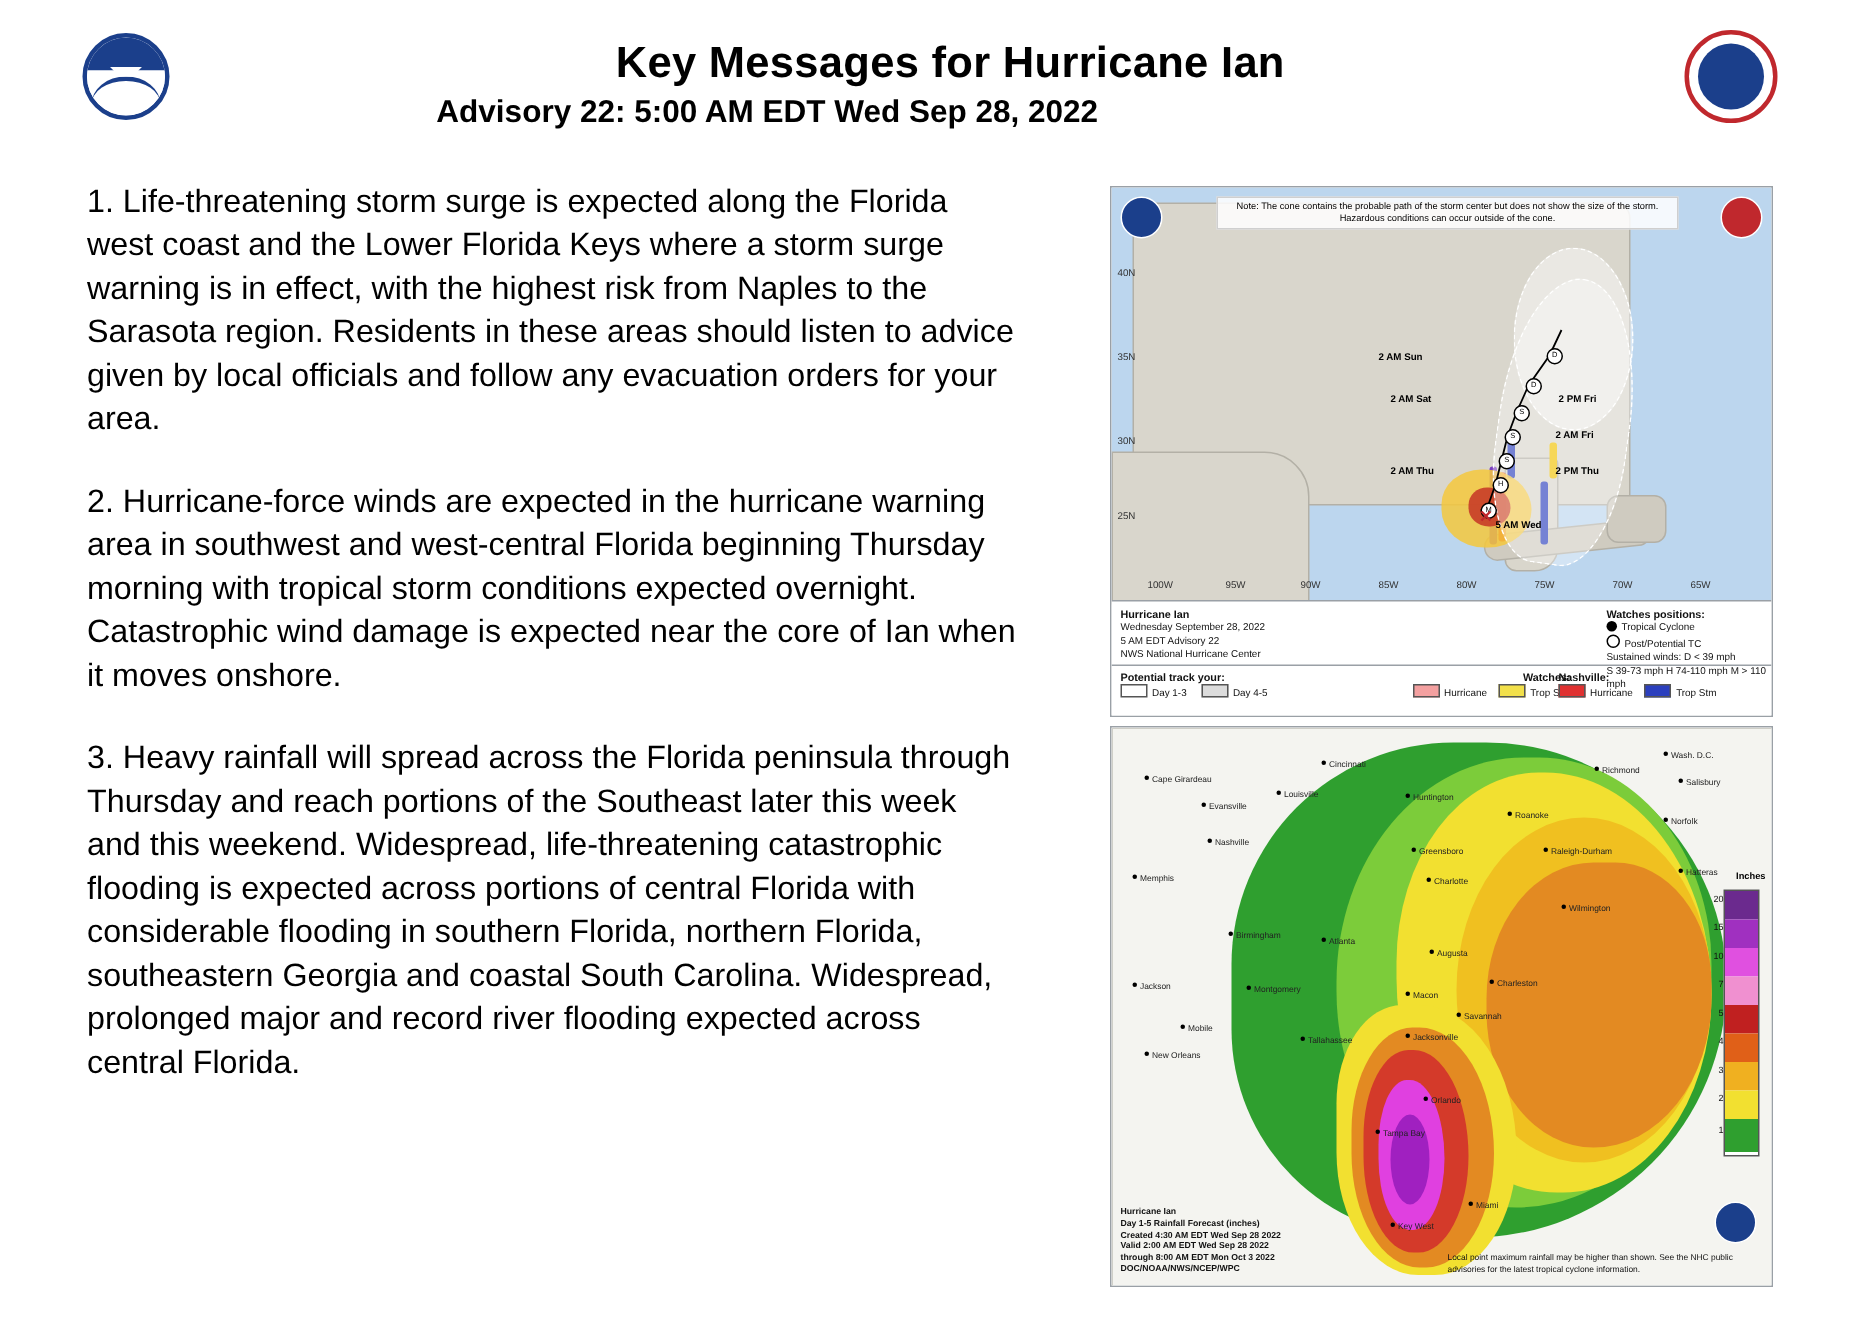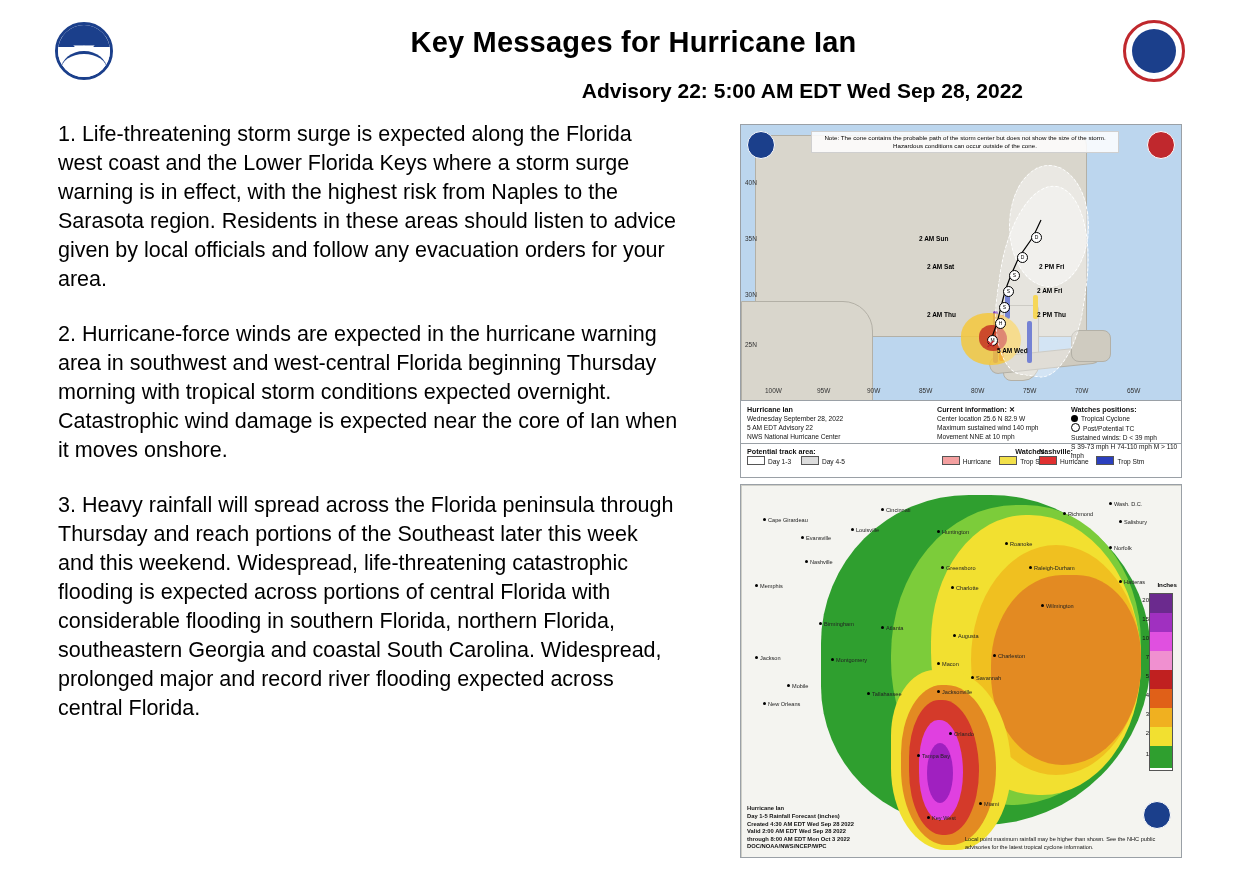--- a/index.html
+++ b/index.html
@@ -13,22 +13,22 @@
   }
   .page{position:absolute;inset:0;}
 
   
   .header{position:absolute;top:0;left:0;width:1235px;height:105px;}
   .title{
     position:absolute;top:26px;left:16px;width:1235px;text-align:center;
     font-size:29px;font-weight:bold;letter-spacing:.2px;
   }
   .subtitle{
-    position:absolute;top:63px;left:0;width:1023px;text-align:right;
-    font-size:21px;font-weight:bold;margin-top:16px;
+    position:absolute;top:63px;left:0;width:1023px;text-align:center;
+    font-size:21px;font-weight:bold;
   }
   .noaa-logo{
     position:absolute;top:22px;left:55px;width:52px;height:52px;border-radius:50%;
     background:#ffffff;border:3px solid #1b3f8b;
     overflow:hidden;
   }
   .noaa-logo .sky{position:absolute;left:0;top:0;width:100%;height:42%;background:#1b3f8b;}
   .noaa-logo .sea{position:absolute;left:0;bottom:0;width:100%;height:58%;background:#ffffff;}
   .noaa-logo .bird{
     position:absolute;left:50%;top:46%;transform:translate(-50%,-50%);
@@ -245,29 +245,20 @@
       <div class="cone-legend">
         <div class="lg-div"></div>
 
         <div class="lg-col" style="left:6px;width:140px;">
           <div class="lg-title">Hurricane Ian</div>
           <div>Wednesday September 28, 2022</div>
           <div>5 AM EDT Advisory 22</div>
           <div>NWS National Hurricane Center</div>
         </div>
 
-        <div class="lg-col" style="left:196px;width:150px;">
-          <div class="lg-title">
-            <span>Current information:</span>
-            <span>✕</span>
-          </div>
-          <div>Center location 25.6 N 82.9 W</div>
-          <div>Maximum sustained wind 140 mph</div>
-          <div>Movement NNE at 10 mph</div>
-        </div>
 
         <div class="lg-col" style="left:330px;width:110px;">
           <div class="lg-title">Watches positions:</div>
           <div>
             <span class="dotsym"></span><span>Tropical Cyclone</span>
           </div>
           <div>
             <span class="opendot"></span><span>Post/Potential TC</span>
           </div>
           <div>
@@ -275,21 +266,21 @@
             <span>D &lt; 39 mph</span>
           </div>
           <div>
             <span>S 39-73 mph</span>
             <span>H 74-110 mph</span>
             <span>M &gt; 110 mph</span>
           </div>
         </div>
 
         <div class="lg-col" style="left:6px;top:46px;width:150px;">
-          <div class="lg-title">Potential track area:</div>
+          <div class="lg-title">Potential track your:</div>
           <div>
             <span class="swatch" style="background:#ffffff;"></span><span>Day 1-3</span>
             <span class="swatch" style="background:#dcdcdc;margin-left:8px;"></span><span>Day 4-5</span>
           </div>
         </div>
 
         <div class="lg-col" style="left:176px;top:46px;width:130px;text-align:right;">
           <div class="lg-title">Watches:</div>
           <div>
             <span class="swatch" style="background:#f4a0a0;"></span><span>Hurricane</span>

